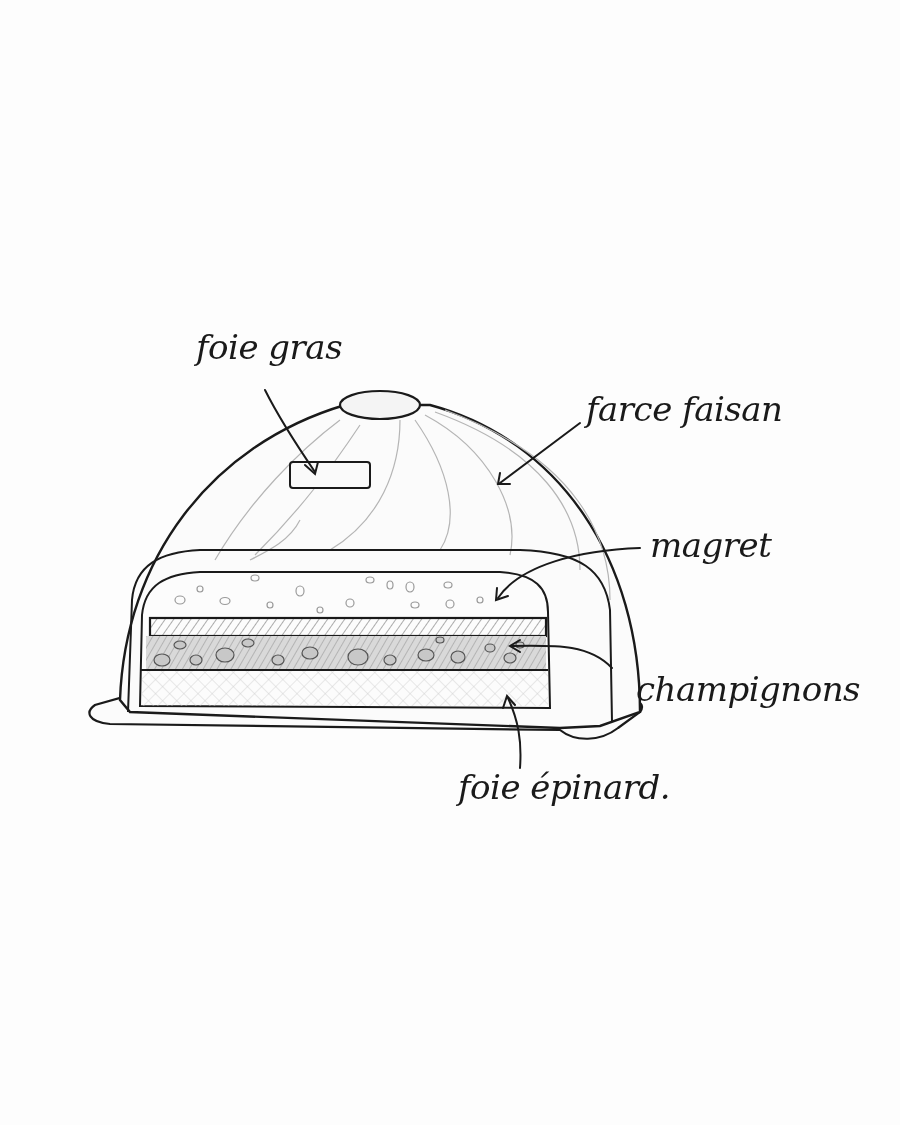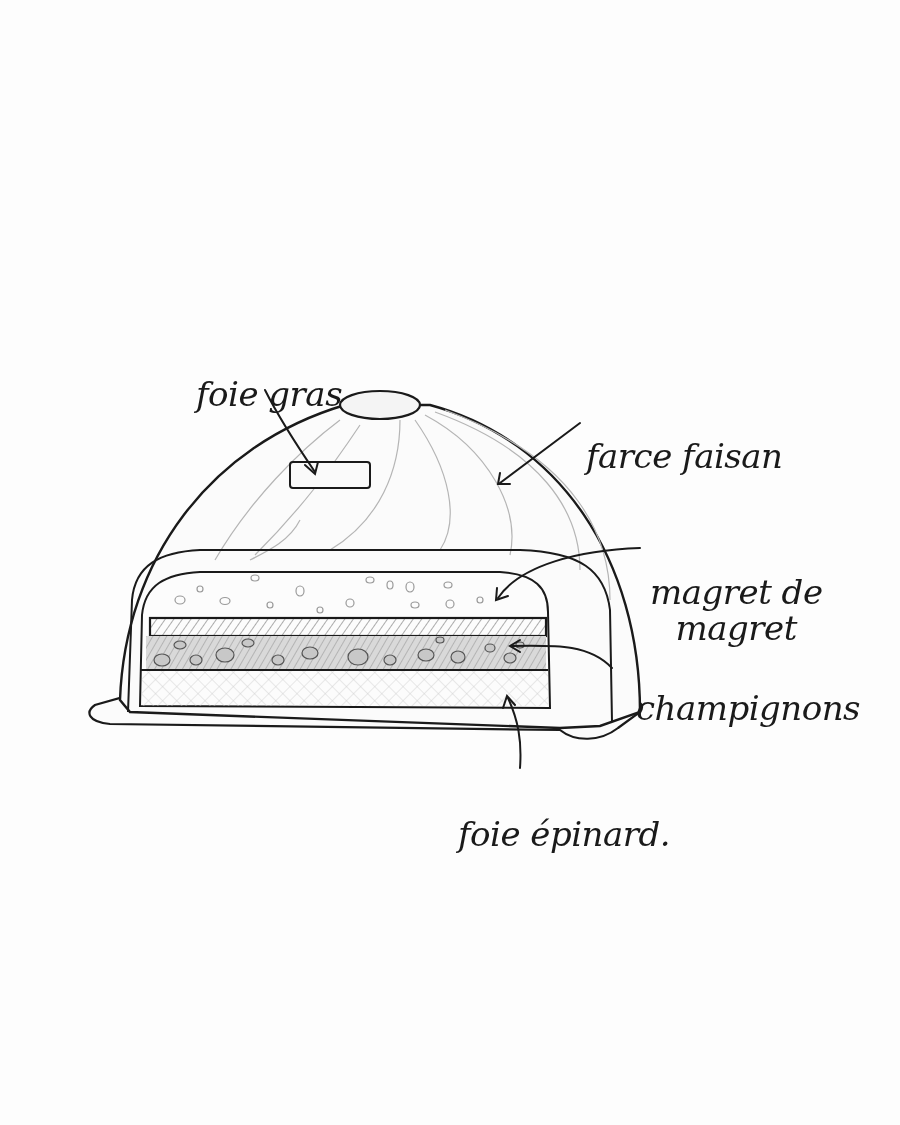--- a/index.html
+++ b/index.html
@@ -11,27 +11,26 @@
     .canvas { position: absolute; left: 0; top: 0; width: 900px; height: 1125px; }
     .label {
       position: absolute;
       font-family: "DejaVu Serif", serif;
       font-style: italic;
       color: #1a1a1a;
       font-size: 34px;
       line-height: 1.05;
       letter-spacing: -0.5px;
       white-space: nowrap;
-      margin-top: 47px;
     }
     .lbl-foie { left: 196px; top: 330px; }
     .lbl-farce { left: 586px; top: 392px; }
     .lbl-magret { left: 650px; top: 528px; text-align: center; }
     .lbl-magret span { display: block; }
-    .lbl-champ { left: 636px; top: 644px; font-style: italic; }
+    .lbl-champ { left: 636px; top: 672px; font-style: italic; }
     .lbl-fond { left: 458px; top: 770px; }
   </style>
 </head>
 <body>
 
 <svg class="canvas" viewBox="0 0 900 1125" xmlns="http://www.w3.org/2000/svg">
   <defs>
     <pattern id="diag" width="7" height="7" patternUnits="userSpaceOnUse" patternTransform="rotate(35)">
       <line x1="0" y1="0" x2="0" y2="7" stroke="#8a8a8a" stroke-width="1.4"></line>
     </pattern>
@@ -125,17 +124,16 @@
     <path d="M520,640 L510,646 L520,652"></path>
 
     <path d="M520,768 C522,740 518,720 508,698"></path>
     <path d="M503,708 L507,696 L515,705"></path>
   </g>
 </svg>
 
 <div class="label lbl-foie">foie gras</div>
 <div class="label lbl-farce">farce faisan</div>
 <div class="label lbl-magret">
-  <span>magret de</span>
   <span>magret</span>
 </div>
 <div class="label lbl-champ">champignons</div>
 <div class="label lbl-fond">foie épinard.</div>
 
 </body></html>

